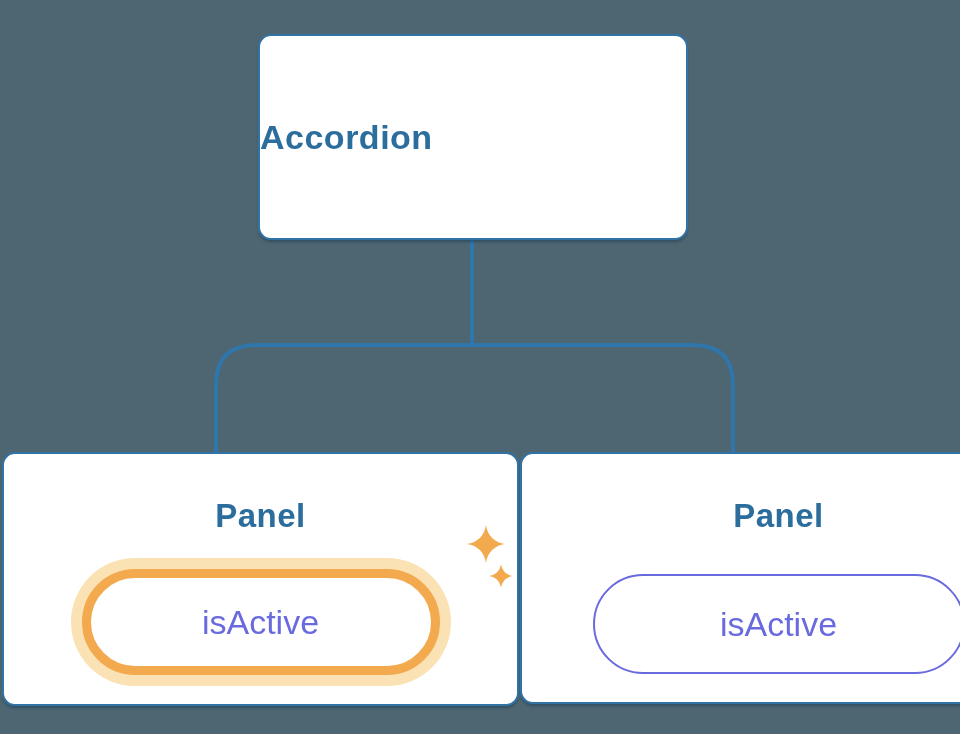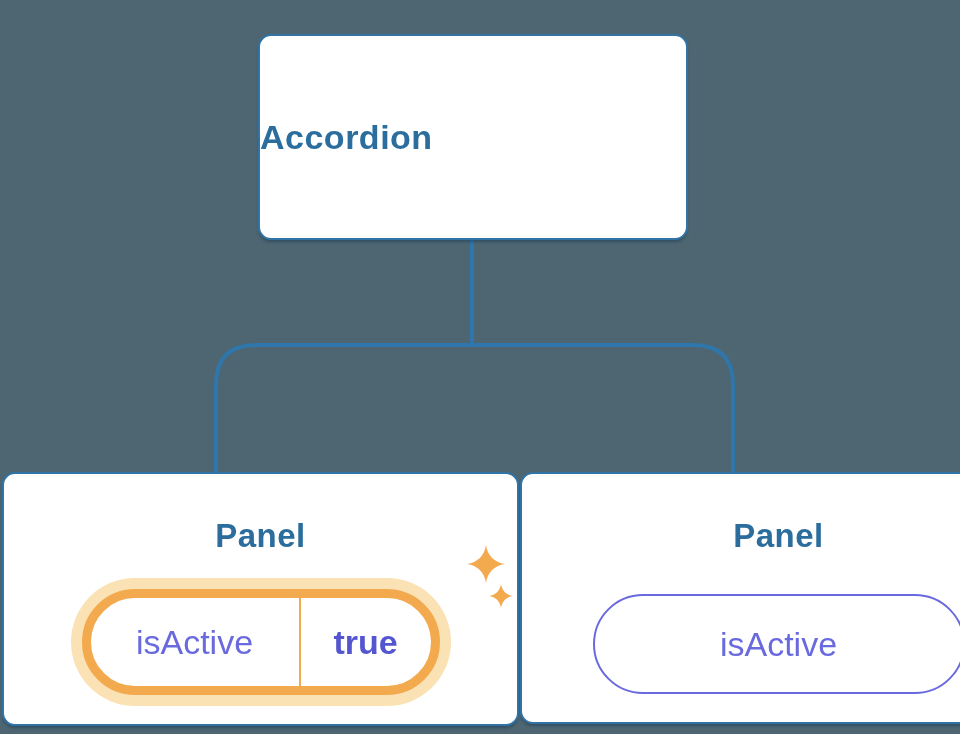--- a/index.html
+++ b/index.html
@@ -41,21 +41,21 @@
     box-shadow:0 3px 3px -1px rgba(15,50,80,0.45);
   }
   .root-node{
     left:258px;top:6px;width:430px;height:206px;
     display:flex;align-items:center;margin-top:28px;
   }
   .root-label{
     color:var(--heading-blue);
     font-size:34px;font-weight:600;letter-spacing:0.5px;
   }
-  .panel-node{top:472px;width:517px;height:254px;}
+  .panel-node{top:452px;width:517px;height:254px;}
   .panel-left{left:2px;}
   .panel-right{left:520px;height:252px;}
   .panel-title{
     display:block;text-align:center;
     padding-top:40px;line-height:44px;
     color:var(--heading-blue);
     font-size:33px;font-weight:600;letter-spacing:0.5px;
   }
   .pill{
     display:flex;align-items:stretch;
@@ -108,21 +108,20 @@
   </svg>
 
   <div class="node root-node">
     <span class="root-label">Accordion</span>
   </div>
 
   <div class="node panel-node panel-left">
     <span class="panel-title">Panel</span>
     <div class="pill pill-active">
       <span class="pill-seg seg-key">isActive</span>
-      <span class="pill-seg seg-value">true</span>
     </div>
     <span class="sparkle sparkle-big">
       <svg viewBox="0 0 24 24">
           <path d="M12 0 C12.9 6.6 17.4 11.1 24 12 C17.4 12.9 12.9 17.4 12 24 C11.1 17.4 6.6 12.9 0 12 C6.6 11.1 11.1 6.6 12 0 Z"></path>
         </svg>
     </span>
     <span class="sparkle sparkle-small">
       <svg viewBox="0 0 24 24">
           <path d="M12 0 C12.9 6.6 17.4 11.1 24 12 C17.4 12.9 12.9 17.4 12 24 C11.1 17.4 6.6 12.9 0 12 C6.6 11.1 11.1 6.6 12 0 Z"></path>
         </svg>

